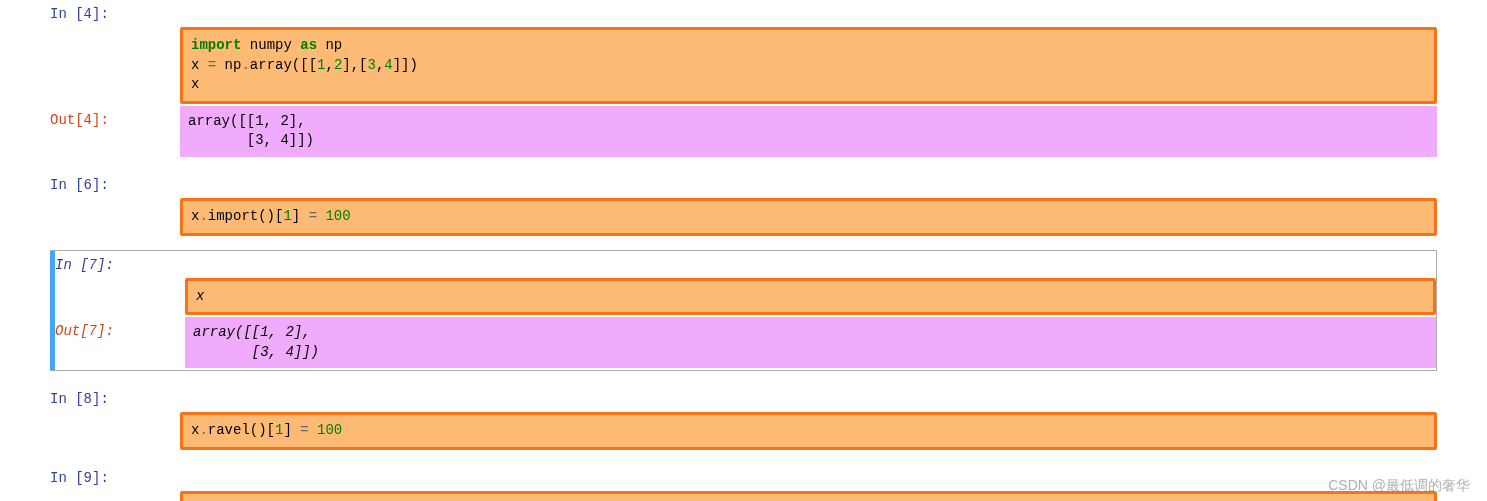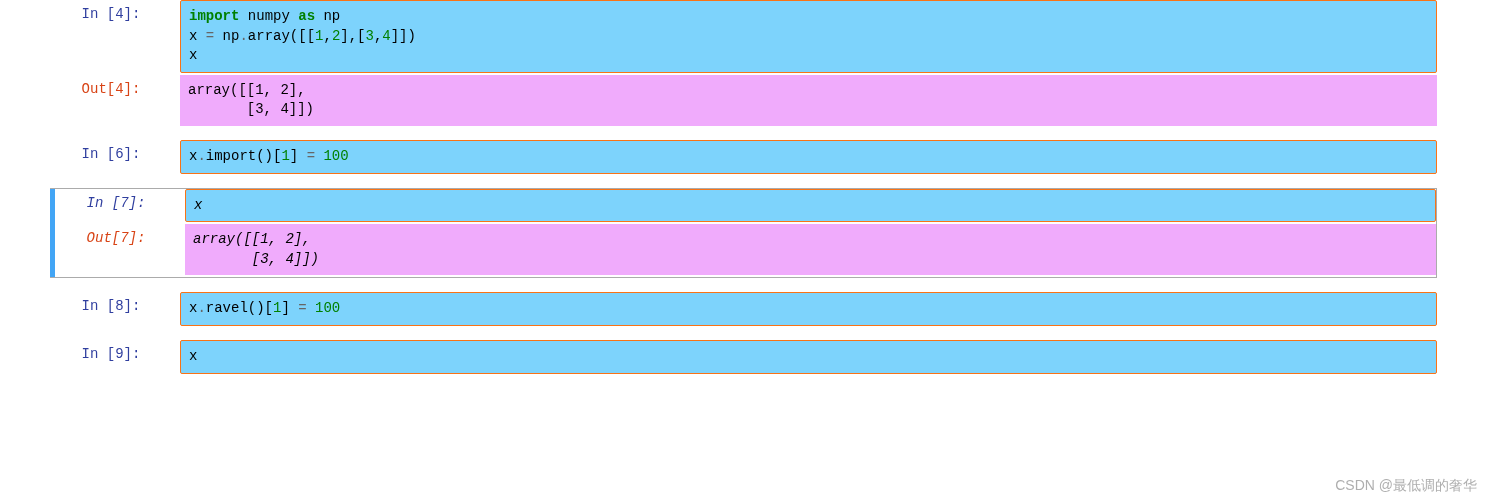--- a/index.html
+++ b/index.html
@@ -15,40 +15,41 @@
       padding: 0 50px 0 50px;
     }
     .cell {
       display: flex;
       margin-bottom: 2px;
       position: relative;
     }
     .prompt {
       width: 130px;
       min-width: 130px;
-      text-align: center;
+      text-align: left;
       padding: 6px 8px 6px 0;
       font-family: "Courier New", monospace;
       font-size: 14px;
       white-space: nowrap;
     }
     .prompt.in { color: #303F9F; }
     .prompt.out { color: #D84315; }
     .content-area {
       flex: 1;
       padding: 6px 8px;
       font-family: "Courier New", monospace;
       font-size: 14px;
       line-height: 1.4;
       white-space: pre;
     }
     .input-area {
-      background: #7dd3fc;
-      border: 1px solid #f97316;
+      background: #fdba74;
+      border: 3px solid #f97316;
       border-radius: 2px;
+      margin-top: 27px;
     }
     .output-area {
       background: #f0abfc;
     }
     .cell-group {
       margin-bottom: 14px;
     }
     .cell-group.selected-group {
       border: 1px solid #ababab;
       border-left: none;
@@ -69,21 +70,21 @@
       font-style: italic;
     }
     
     .kw { color: #008000; font-weight: bold; }
     .op { color: #666666; }
     .num { color: #008000; }
     .pln { color: #000000; }
     .watermark {
       position: absolute;
       bottom: 6px;
-      right: 10px;
+      right: 17px;
       font-size: 14px;
       color: rgba(120, 120, 120, 0.6);
       font-family: -apple-system, sans-serif;
       text-align: right;
     }
   </style>
 </head>
 <body>
 
 <div class="notebook">

